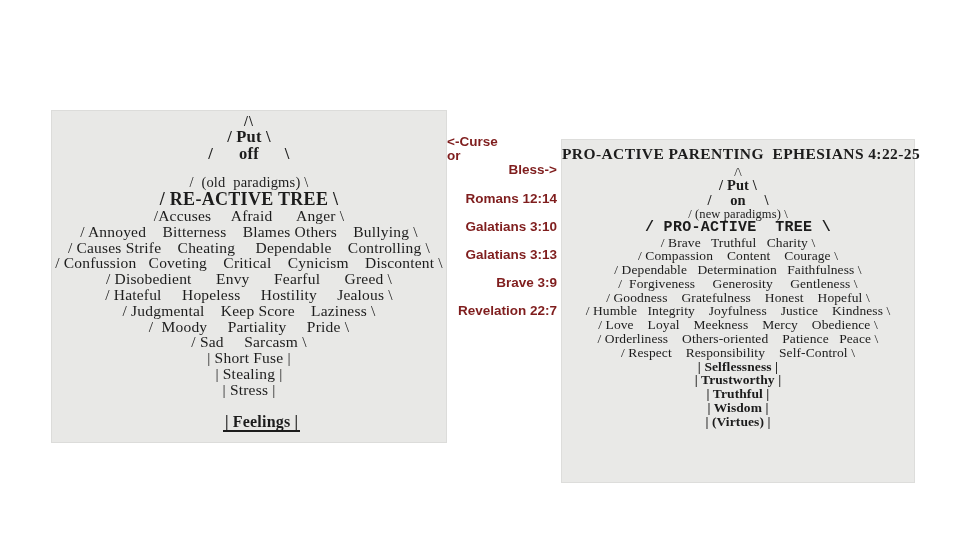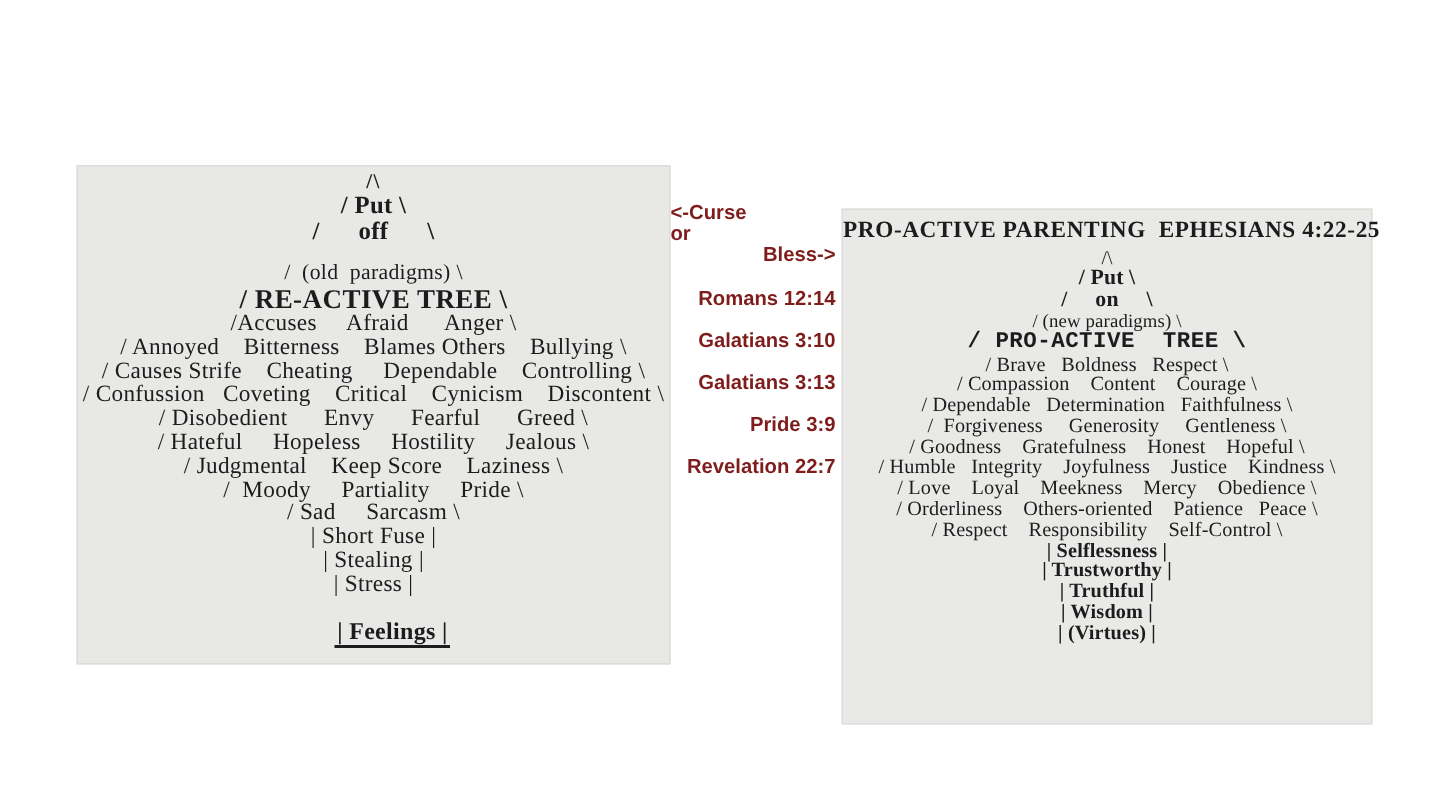--- a/index.html
+++ b/index.html
@@ -131,32 +131,32 @@
     </div>
   </div>
 
   <div id="middle">
     <div class="m-line m-curse">&lt;-Curse</div>
     <div class="m-line m-or">or</div>
     <div class="m-line m-bless">Bless-&gt;</div>
     <div class="m-line m-ref">Romans 12:14</div>
     <div class="m-line m-ref">Galatians 3:10</div>
     <div class="m-line m-ref">Galatians 3:13</div>
-    <div class="m-line m-ref">Pride 3:9</div>
+    <div class="m-line m-ref">Brave 3:9</div>
     <div class="m-line m-ref">Revelation 22:7</div>
   </div>
 
   <div id="right-panel">
     <div class="tree-line heading">PRO-ACTIVE PARENTING  EPHESIANS 4:22-25</div>
     <div class="tree-line apex">/\</div>
     <div class="tree-line bold">/ Put \</div>
     <div class="tree-line bold">/     on     \</div>
     <div class="tree-line small">/ (new paradigms) \</div>
     <div class="tree-line title">/ PRO-ACTIVE  TREE \</div>
-    <div class="tree-line">/ Brave   Boldness   Respect \</div>
+    <div class="tree-line">/ Brave   Truthful   Charity \</div>
     <div class="tree-line">/ Compassion    Content    Courage \</div>
     <div class="tree-line">/ Dependable   Determination   Faithfulness \</div>
     <div class="tree-line">/  Forgiveness     Generosity     Gentleness \</div>
     <div class="tree-line">/ Goodness    Gratefulness    Honest    Hopeful \</div>
     <div class="tree-line">/ Humble   Integrity    Joyfulness    Justice    Kindness \</div>
     <div class="tree-line">/ Love    Loyal    Meekness    Mercy    Obedience \</div>
     <div class="tree-line">/ Orderliness    Others-oriented    Patience   Peace \</div>
     <div class="tree-line">/ Respect    Responsibility    Self-Control \</div>
     <div class="tree-line virtue">| Selflessness |</div>
     <div class="tree-line virtue">| Trustworthy |</div>

